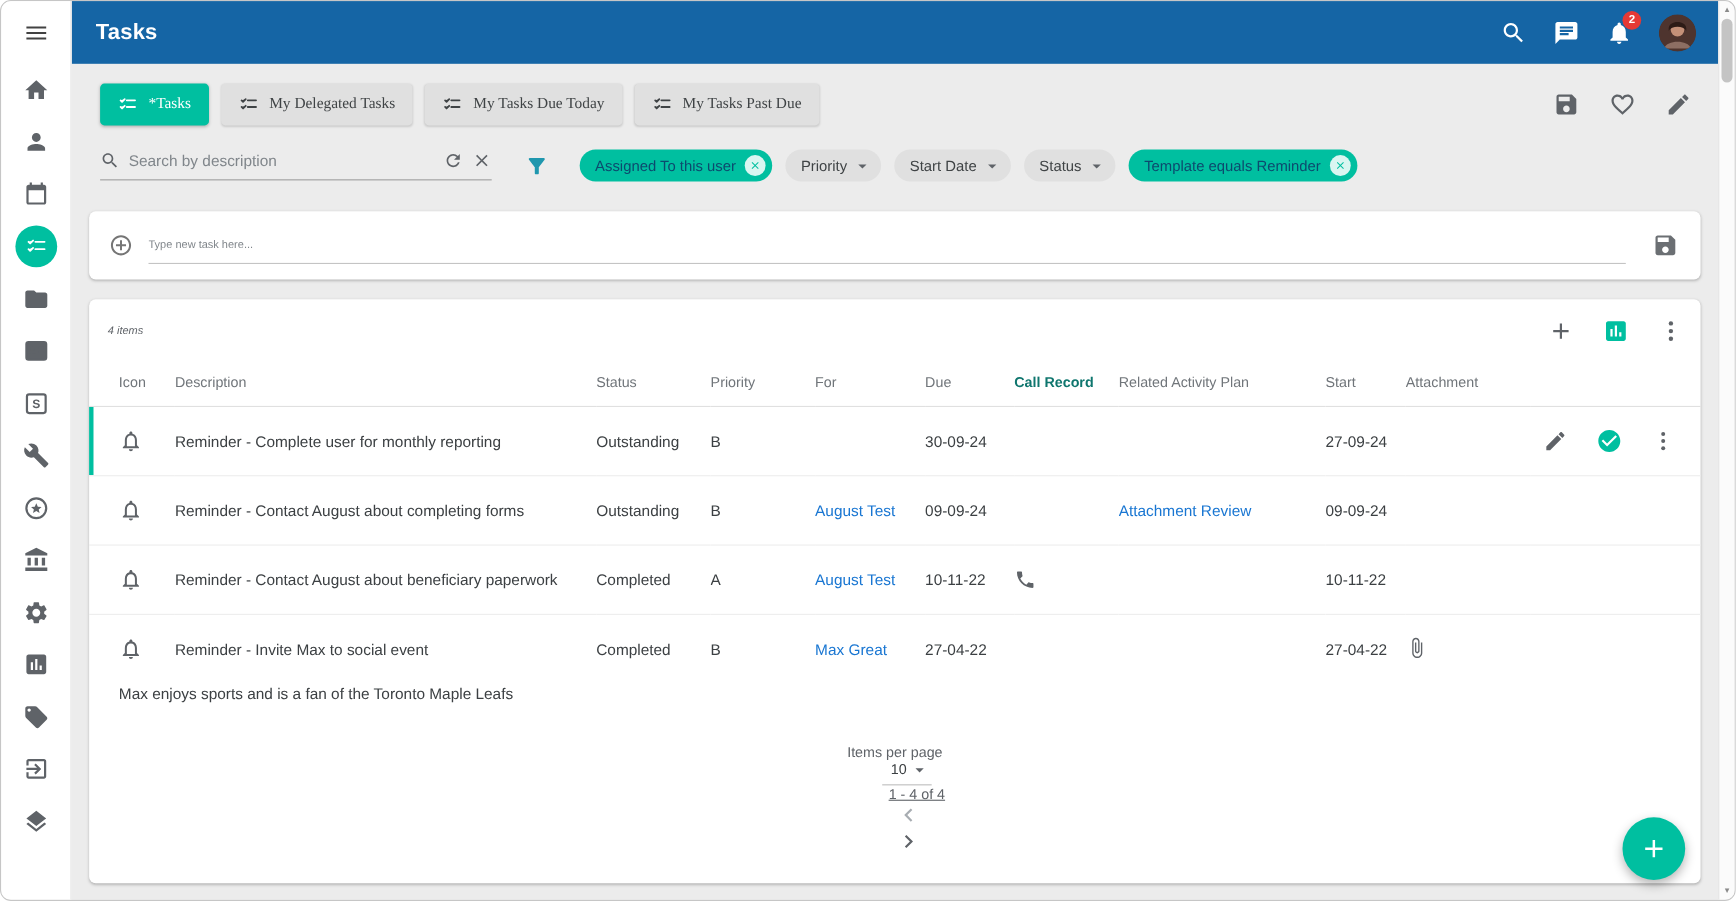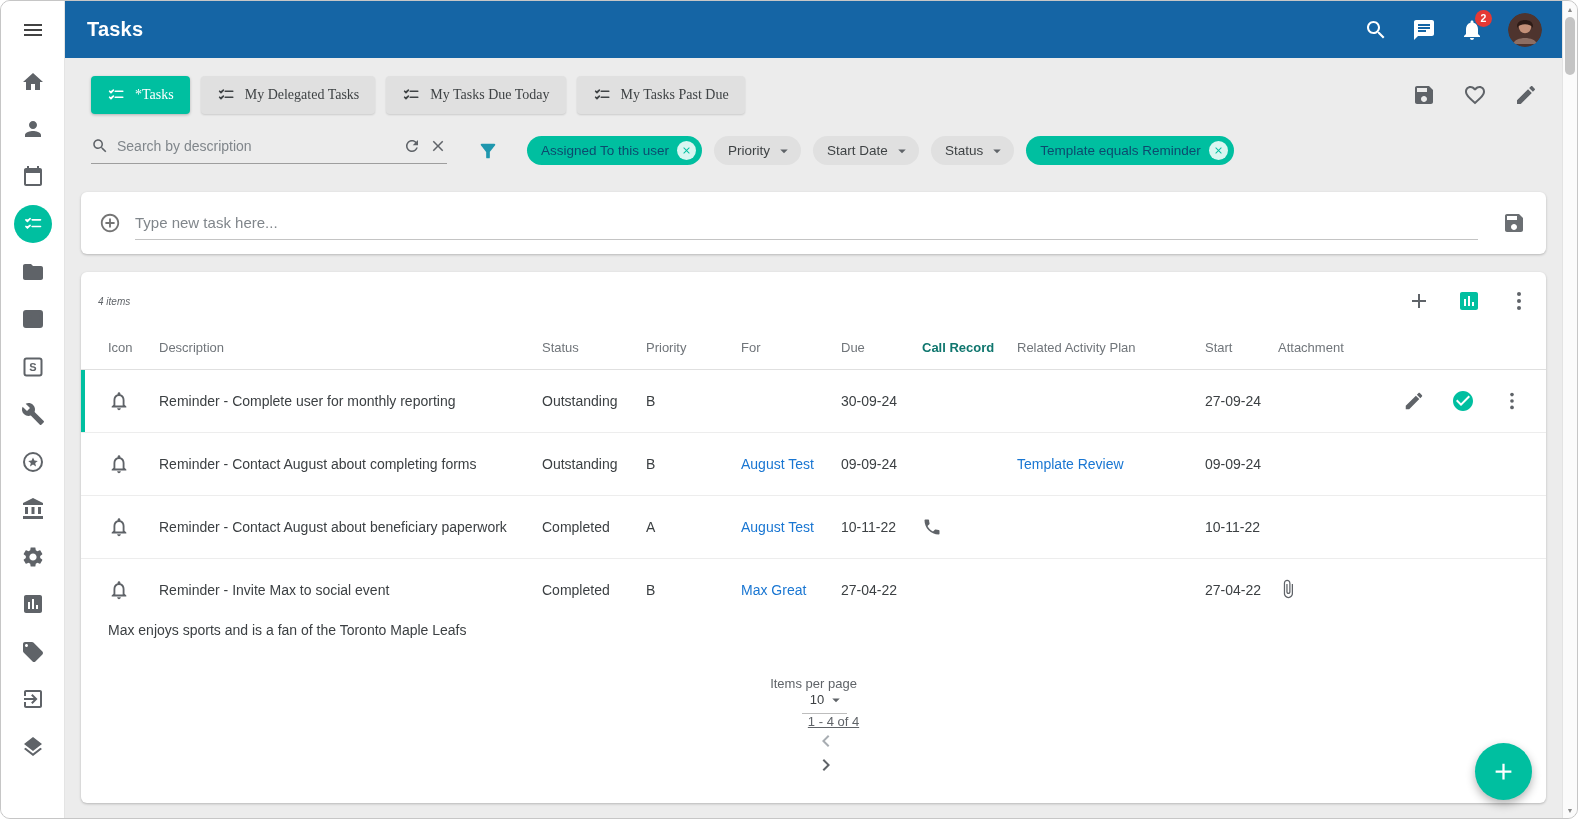--- a/index.html
+++ b/index.html
@@ -48,21 +48,21 @@
   .chip.teal { background:var(--accent); color:#0c4a6e; padding:0 6px 0 14px; gap:8px; }
   .chip.gray { background:#e0e0e0; color:#3f4345; padding:0 8px 0 14px; gap:5px; }
   .chip .x { width:19px; height:19px; border-radius:50%; background:rgba(255,255,255,.85); display:flex; align-items:center; justify-content:center; color:var(--accent); cursor:pointer; }
   .chip .arrow { color:#5f6368; display:flex; }
 
   .card { background:#fff; border-radius:6px; box-shadow:0 1px 3px rgba(0,0,0,.16), 0 1px 2px rgba(0,0,0,.08); }
 
   
   .new-task { margin-top:27px; height:62px; display:flex; align-items:center; padding:0 20px 0 18px; gap:14px; color:#757575; }
   .nt-input { flex:1; border-bottom:1px solid #c4c4c4; display:flex; align-items:center; height:34px; }
-  .nt-input input { width:100%; border:none; outline:none; font-size:15px; color:#3c4043; background:transparent; font-family:inherit; }
+  .nt-input input { width:100%; border:none; outline:none; font-size:10px; color:#3c4043; background:transparent; font-family:inherit; }
   .nt-save { color:#6b6f73; margin-left:10px; }
 
   
   .table-card { margin-top:18px; padding-bottom:2px; }
   .table-toolbar { height:58px; display:flex; align-items:center; padding:0 15px 0 17px; }
   .items-count { font-size:10px; color:#5f6368;font-style:italic; }
   .toolbar-icons { margin-left:auto; display:flex; gap:26px; align-items:center; color:#5f6368; }
   .chart-ic { color:var(--accent); }
 
   table { width:100%; border-collapse:collapse; table-layout:fixed; }
@@ -532,21 +532,21 @@
             <tr class="bordered">
               <td class="td-first"><span><svg class="ic22 bell" viewBox="0 0 24 24">
                       <path d="M12 22c1.1 0 2-.9 2-2h-4c0 1.1.9 2 2 2zm6-6v-5c0-3.07-1.63-5.64-4.5-6.32V4c0-.83-.67-1.5-1.5-1.5s-1.5.67-1.5 1.5v.68C7.64 5.36 6 7.92 6 11v5l-2 2v1h16v-1l-2-2zm-2 1H8v-6c0-2.48 1.51-4.5 4-4.5s4 2.02 4 4.5v6z"></path>
                     </svg></span></td>
               <td>Reminder - Contact August about completing forms</td>
               <td>Outstanding</td>
               <td>B</td>
               <td><a class="link">August Test</a></td>
               <td>09-09-24</td>
               <td></td>
-              <td><a class="link">Template Review</a></td>
+              <td><a class="link">Attachment Review</a></td>
               <td>09-09-24</td>
               <td></td>
               <td></td>
             </tr>
             <tr class="bordered">
               <td class="td-first"><span><svg class="ic22 bell" viewBox="0 0 24 24">
                       <path d="M12 22c1.1 0 2-.9 2-2h-4c0 1.1.9 2 2 2zm6-6v-5c0-3.07-1.63-5.64-4.5-6.32V4c0-.83-.67-1.5-1.5-1.5s-1.5.67-1.5 1.5v.68C7.64 5.36 6 7.92 6 11v5l-2 2v1h16v-1l-2-2zm-2 1H8v-6c0-2.48 1.51-4.5 4-4.5s4 2.02 4 4.5v6z"></path>
                     </svg></span></td>
               <td>Reminder - Contact August about beneficiary paperwork</td>
               <td>Completed</td>

